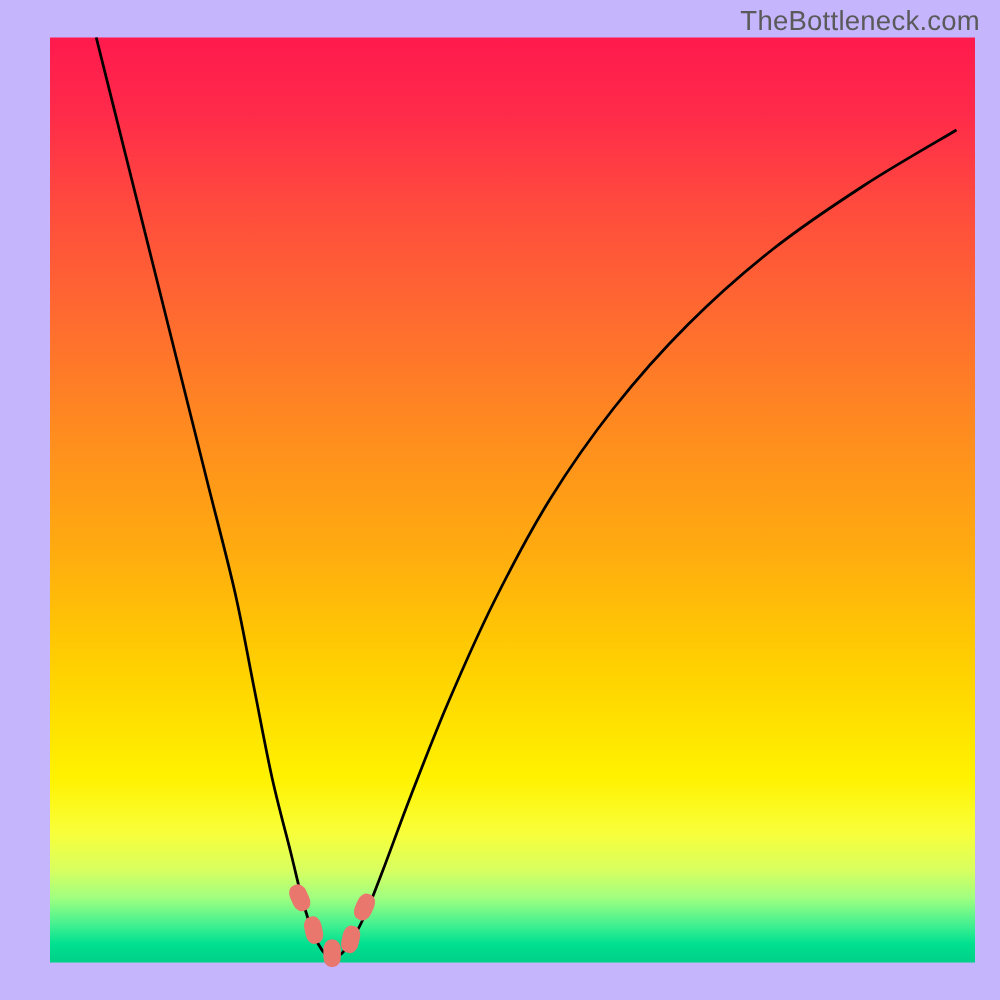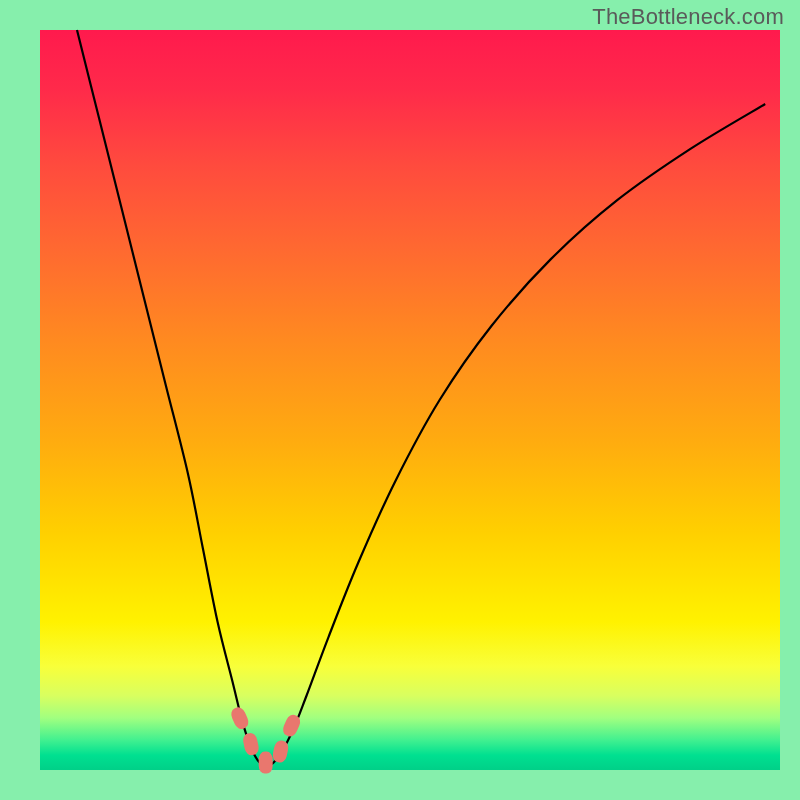--- a/index.html
+++ b/index.html
@@ -9,21 +9,21 @@
     height: 800px;
     background: #000;
     overflow: hidden;
   }
   .frame {
     position: absolute;
     left: 0;
     top: 0;
     width: 800px;
     height: 800px;
-    background: #86efac;
+    background: #c4b5fd;
   }
   .plot-area {
     position: absolute;
     left: 40px;
     top: 30px;
     width: 740px;
     height: 740px;
     background: linear-gradient(to bottom,
       #ff1a4d 0%,
       #ff2a4a 8%,

